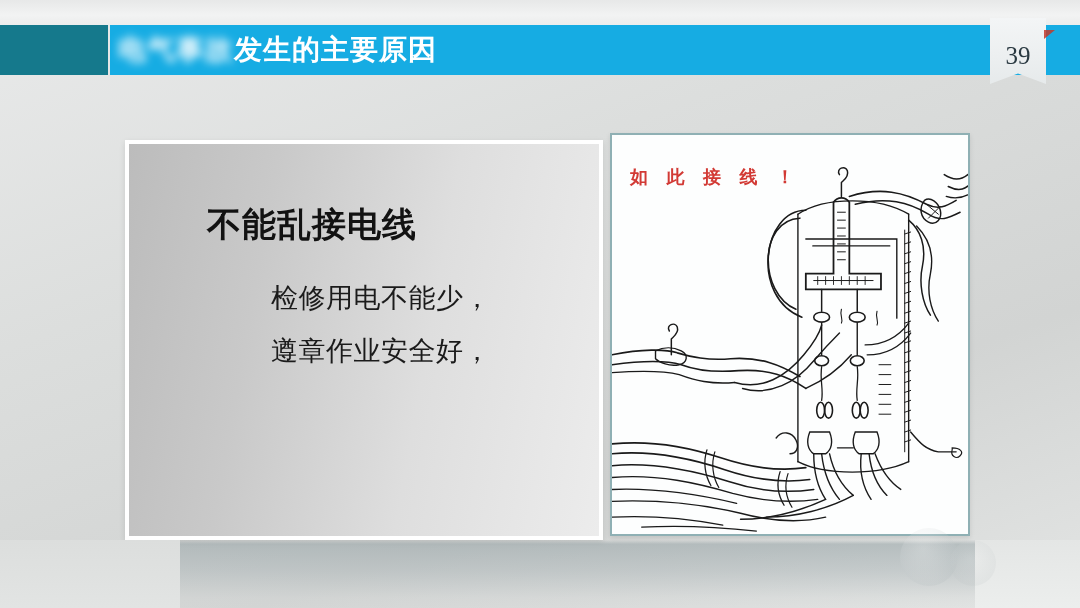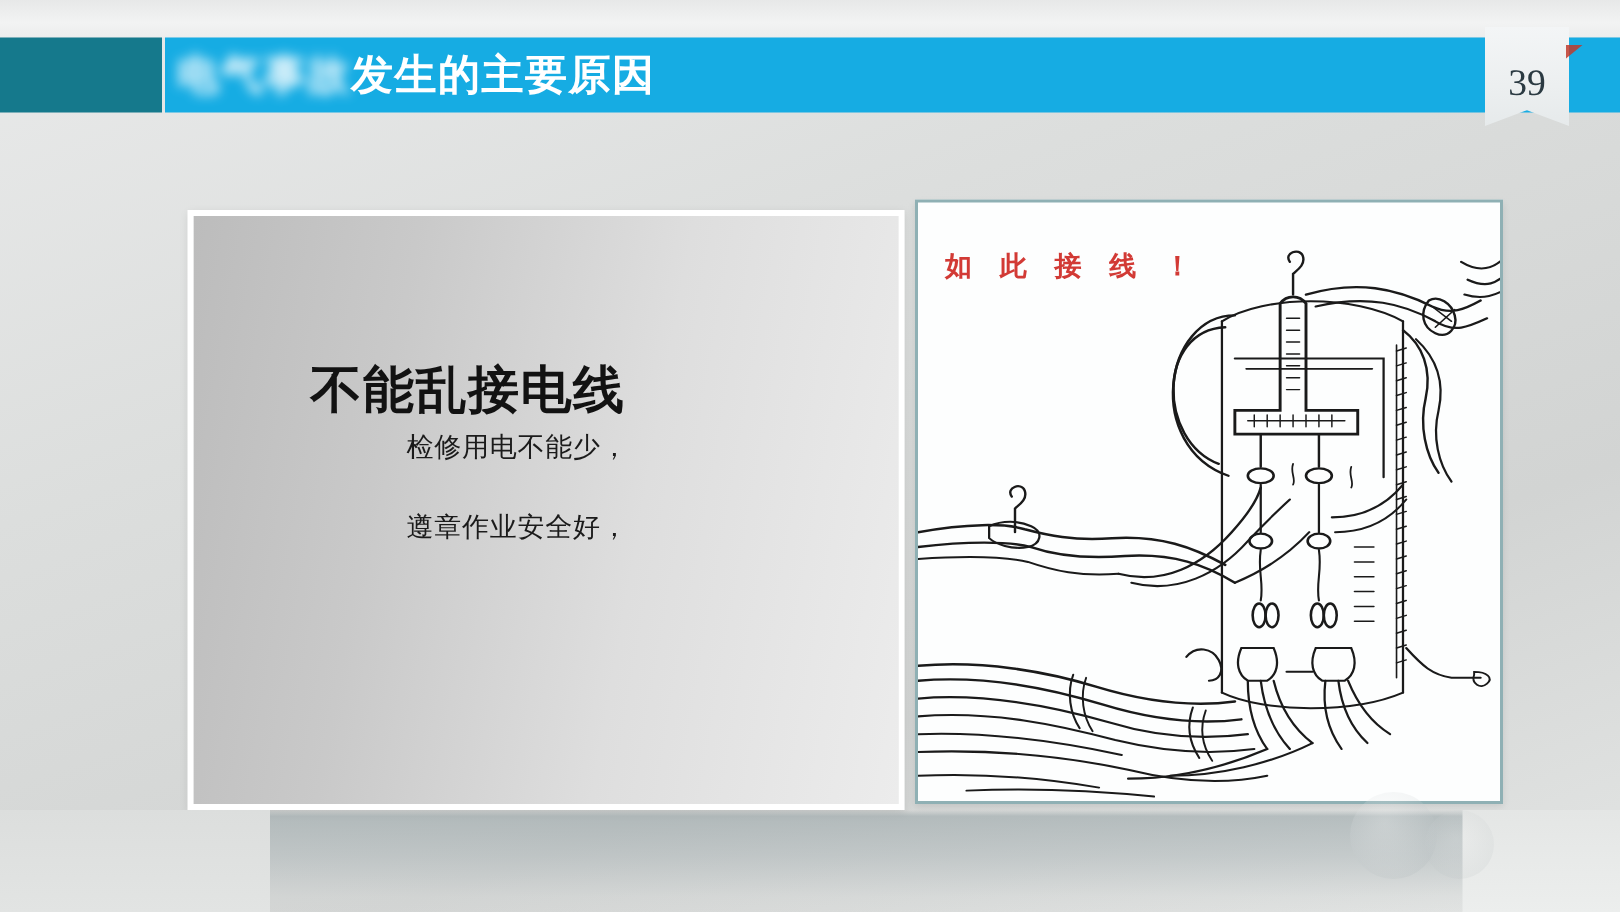--- a/index.html
+++ b/index.html
@@ -111,41 +111,40 @@
   }
   .card-heading {
     position: absolute;
     left: 78px;
     top: 58px;
     font-size: 34px;
     font-weight: bold;
     color: #121212;
     letter-spacing: 1px;
     white-space: nowrap;
-    margin-top: 35px;
   }
   .card-lines {
     position: absolute;
     left: 142px;
     top: 128px;
   }
   .card-line {
-    font-size: 18px;
+    font-size: 27px;
     color: #1b1b1b;
     line-height: 53px;
     white-space: nowrap;
     letter-spacing: 0.5px;
   }
 
   
   .illus-card {
     position: absolute;
     left: 610px;
     top: 133px;
-    width: 392px;
+    width: 360px;
     height: 403px;
     background: #fdfefe;
     border: 2px solid #8fb0b4;
     box-sizing: border-box;
     overflow: hidden;
     box-shadow: 0 2px 5px rgba(0,0,0,0.10);
     text-align: right;
   }
   .illus-caption {
     position: absolute;

